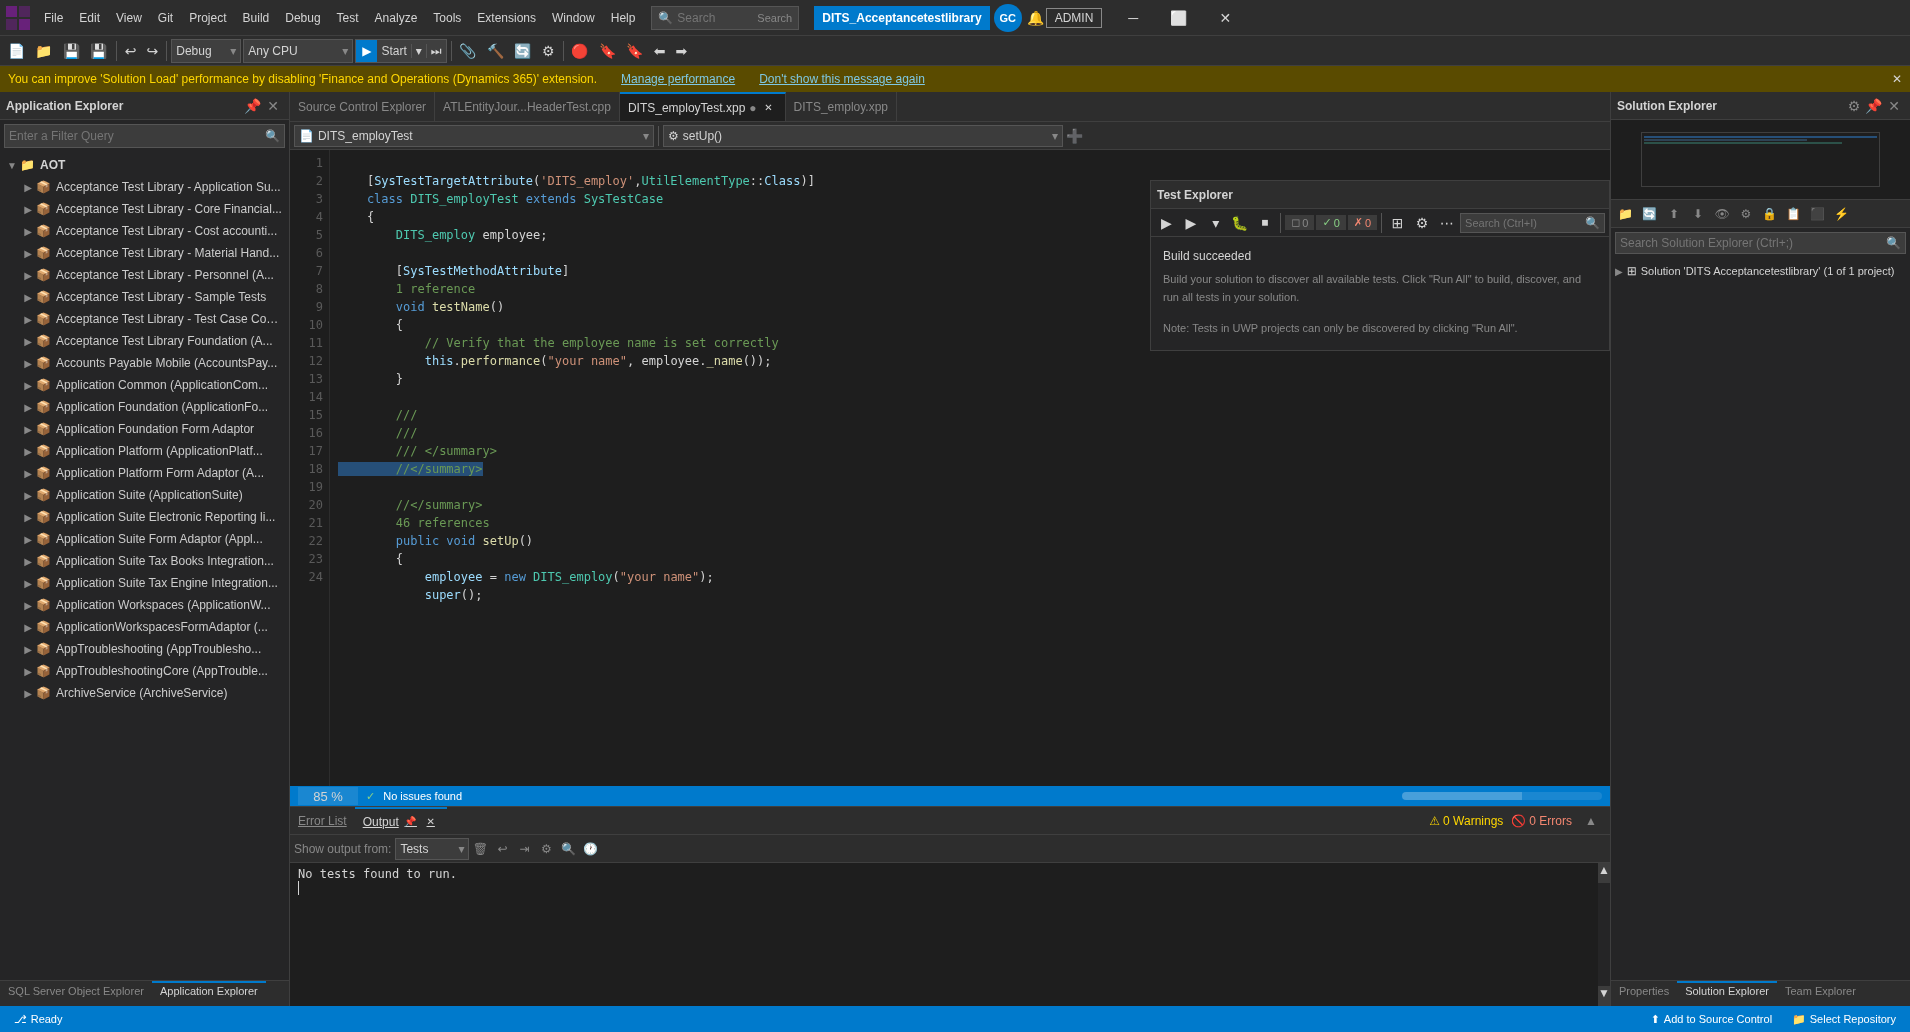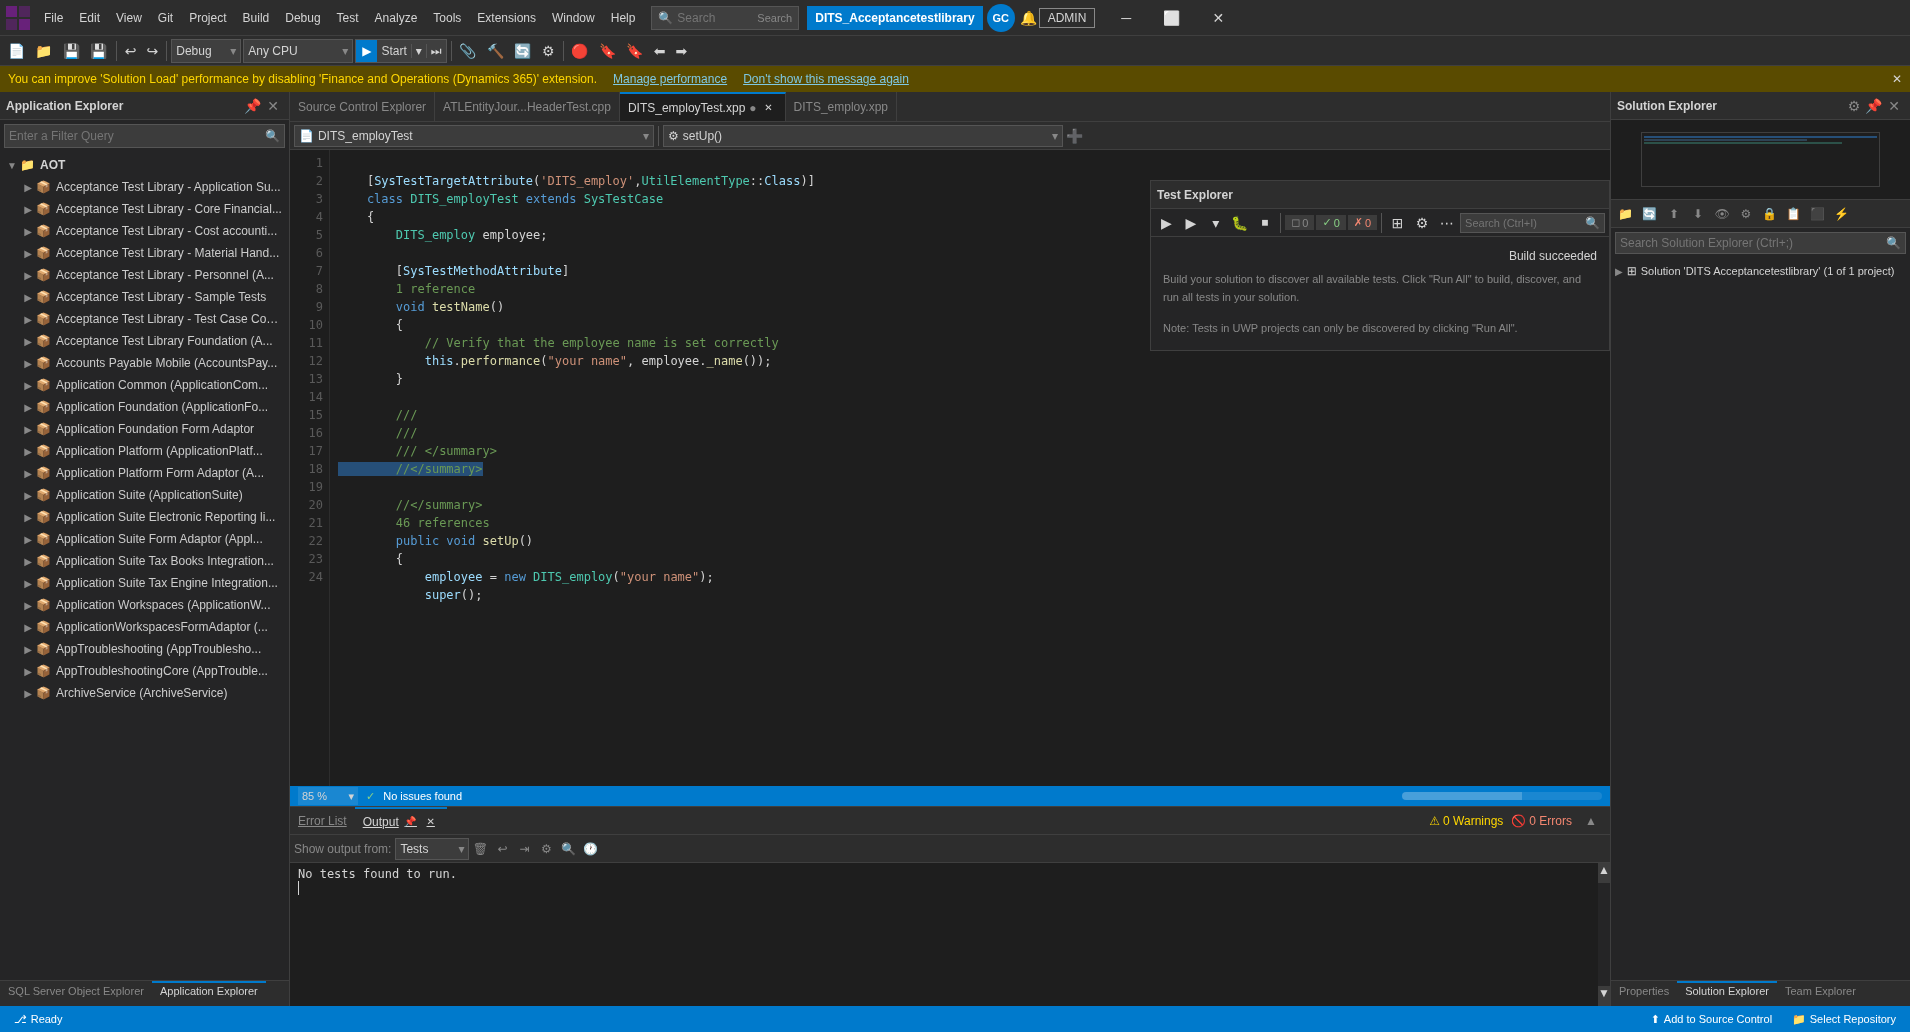--- a/index.html
+++ b/index.html
@@ -48,21 +48,21 @@
     .search-box input {
       background: transparent;
       border: none;
       color: #d4d4d4;
       font-size: 12px;
       outline: none;
       width: 80px;
     }
 
     .title-badge {
-      margin-left: 8px;
+      margin-left: 15px;
       background: #007acc;
       color: white;
       padding: 2px 8px;
       font-size: 12px;
       font-weight: bold;
       height: 24px;
       display: flex;
       align-items: center;
     }
 
@@ -175,20 +175,21 @@
       display: flex;
       align-items: center;
       padding: 0 8px;
       font-size: 12px;
       gap: 16px;
     }
     .info-bar-link {
       color: #7ec8e3;
       cursor: pointer;
       text-decoration: underline;
+      margin-left: 8px;
     }
     .info-bar-close {
       margin-left: auto;
       cursor: pointer;
       color: #d4d4d4;
     }
 
     
     #main-layout {
       display: flex;
@@ -529,21 +530,20 @@
     }
 
     .test-content {
       padding: 12px;
       font-size: 12px;
       color: #d4d4d4;
     }
     .test-build-success {
       color: #d4d4d4;
       margin-bottom: 8px;
-      text-align: right;
     }
     .test-note {
       color: #888;
       font-size: 11px;
       line-height: 1.6;
     }
 
     
     #bottom-panel {
       height: 200px;
@@ -1114,21 +1114,21 @@
         <div class="test-content">
           <div class="test-build-success">Build succeeded</div>
           <div class="test-note">Build your solution to discover all available tests. Click "Run All" to build, discover, and run all tests in your solution.</div>
           <br>
           <div class="test-note">Note: Tests in UWP projects can only be discovered by clicking "Run All".</div>
         </div>
       </div>
     </div>
 
     <div style="display:flex; align-items:center; height:20px; background:#007acc; padding:0 8px; color:white; font-size:11px; gap:8px;">
-      <div class="tb-dropdown" style="min-width:60px; height:18px; background:rgba(255,255,255,0.1); border:none; font-size:11px;">
+      <div class="tb-dropdown" style="min-width:60px; height:18px; background:rgba(255,255,255,0.1); border:none; font-size:13px;flex-direction:column;">
         <span>85 %</span>
         <span style="margin-left:auto;">▾</span>
       </div>
       <span style="color:#89d185;">✓</span>
       <span>No issues found</span>
       <div style="flex:1;"></div>
       <div style="width:200px; height:8px; background:rgba(255,255,255,0.1); border-radius:4px; overflow:hidden; cursor:pointer;">
         <div style="width:60%; height:100%; background:rgba(255,255,255,0.2);"></div>
       </div>
     </div>

